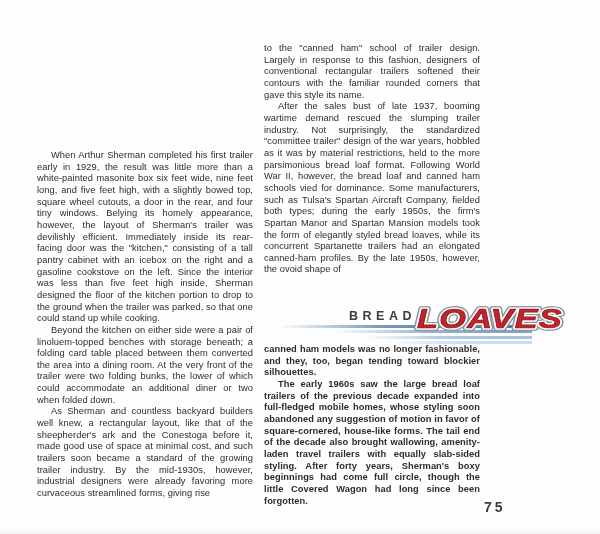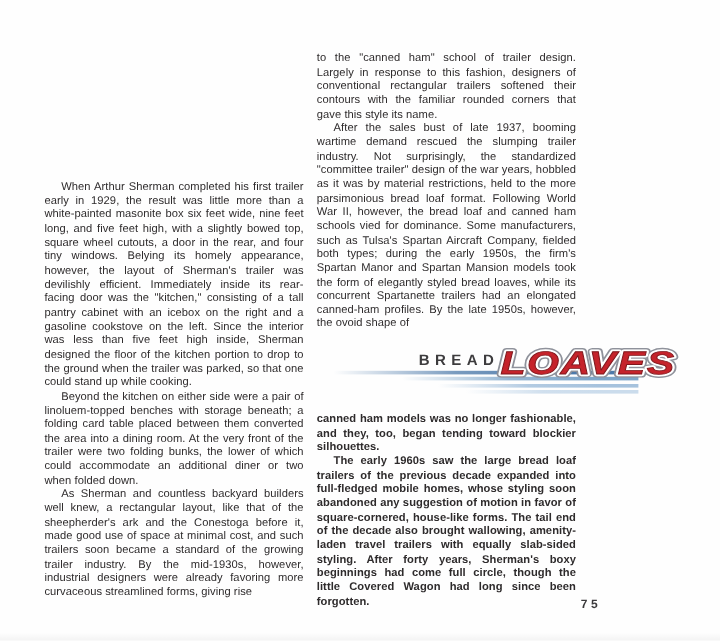--- a/index.html
+++ b/index.html
@@ -25,21 +25,21 @@
     text-align:justify;
     letter-spacing:0.05px;
   }
   .col p{margin:0;}
   .col p.indent{text-indent:14px;}
   .col-left{left:37px;top:138px;margin-top:12px;}
   .col-right-top{left:264px;top:43px;}
   .col-right-bottom{left:264px;top:344px;font-weight:bold;}
 
   
-  .logo{position:absolute;left:0;top:288px;width:532px;height:46px;}
+  .logo{position:absolute;left:0;top:304px;width:532px;height:46px;}
   .stripe{position:absolute;right:0;}
   .stripe.s1{top:20.5px;height:3.4px;left:278px;
     background:linear-gradient(90deg, rgba(77,122,170,0) 0%, rgba(77,122,170,0.75) 40%, #4d7aaa 75%);}
   .stripe.s2{top:26.2px;height:3.2px;left:335px;
     background:linear-gradient(90deg, rgba(125,165,201,0) 0%, rgba(125,165,201,0.8) 45%, #7da5c9 80%);}
   .stripe.s3{top:31.8px;height:3px;left:365px;
     background:linear-gradient(90deg, rgba(166,194,221,0) 0%, rgba(166,194,221,0.85) 45%, #a6c2dd 80%);}
   .stripe.s4{top:37.2px;height:2.6px;left:388px;
     background:linear-gradient(90deg, rgba(203,220,236,0) 0%, rgba(203,220,236,0.9) 45%, #cbdcec 80%);}
   .speed-line{position:absolute;top:9.5px;left:558px;right:0;height:2.4px;background:#b62025;}
@@ -53,21 +53,21 @@
     font-family:"Liberation Sans", sans-serif;
     font-style:italic;font-weight:700;
     font-size:27px;letter-spacing:1px;
   }
   .l-outer{fill:#ffffff;stroke:#8f929b;stroke-width:6px;stroke-linejoin:round;}
   .l-white{fill:#ffffff;stroke:#ffffff;stroke-width:3.6px;stroke-linejoin:round;}
   .l-red{fill:#c5232b;stroke:#7d161b;stroke-width:0.7px;}
 
   .page-number{
     position:absolute;left:484px;top:499px;
-    font-size:10px;font-weight:700;letter-spacing:3px;color:#3b3a3c;
+    font-size:14px;font-weight:700;letter-spacing:3px;color:#3b3a3c;
   }
 </style>
 </head>
 <body>
 
 <div class="page">
 
   <div class="col col-left">
     <p class="indent">When Arthur Sherman completed his first trailer early in 1929, the result was little more than a white-painted masonite box six feet wide, nine feet long, and five feet high, with a slightly bowed top, square wheel cutouts, a door in the rear, and four tiny windows. Belying its homely appearance, however, the layout of Sherman's trailer was devilishly efficient. Immediately inside its rear-facing door was the "kitchen," consisting of a tall pantry cabinet with an icebox on the right and a gasoline cookstove on the left. Since the interior was less than five feet high inside, Sherman designed the floor of the kitchen portion to drop to the ground when the trailer was parked, so that one could stand up while cooking.</p>
     <p class="indent">Beyond the kitchen on either side were a pair of linoluem-topped benches with storage beneath; a folding card table placed between them converted the area into a dining room. At the very front of the trailer were two folding bunks, the lower of which could accommodate an additional diner or two when folded down.</p>

